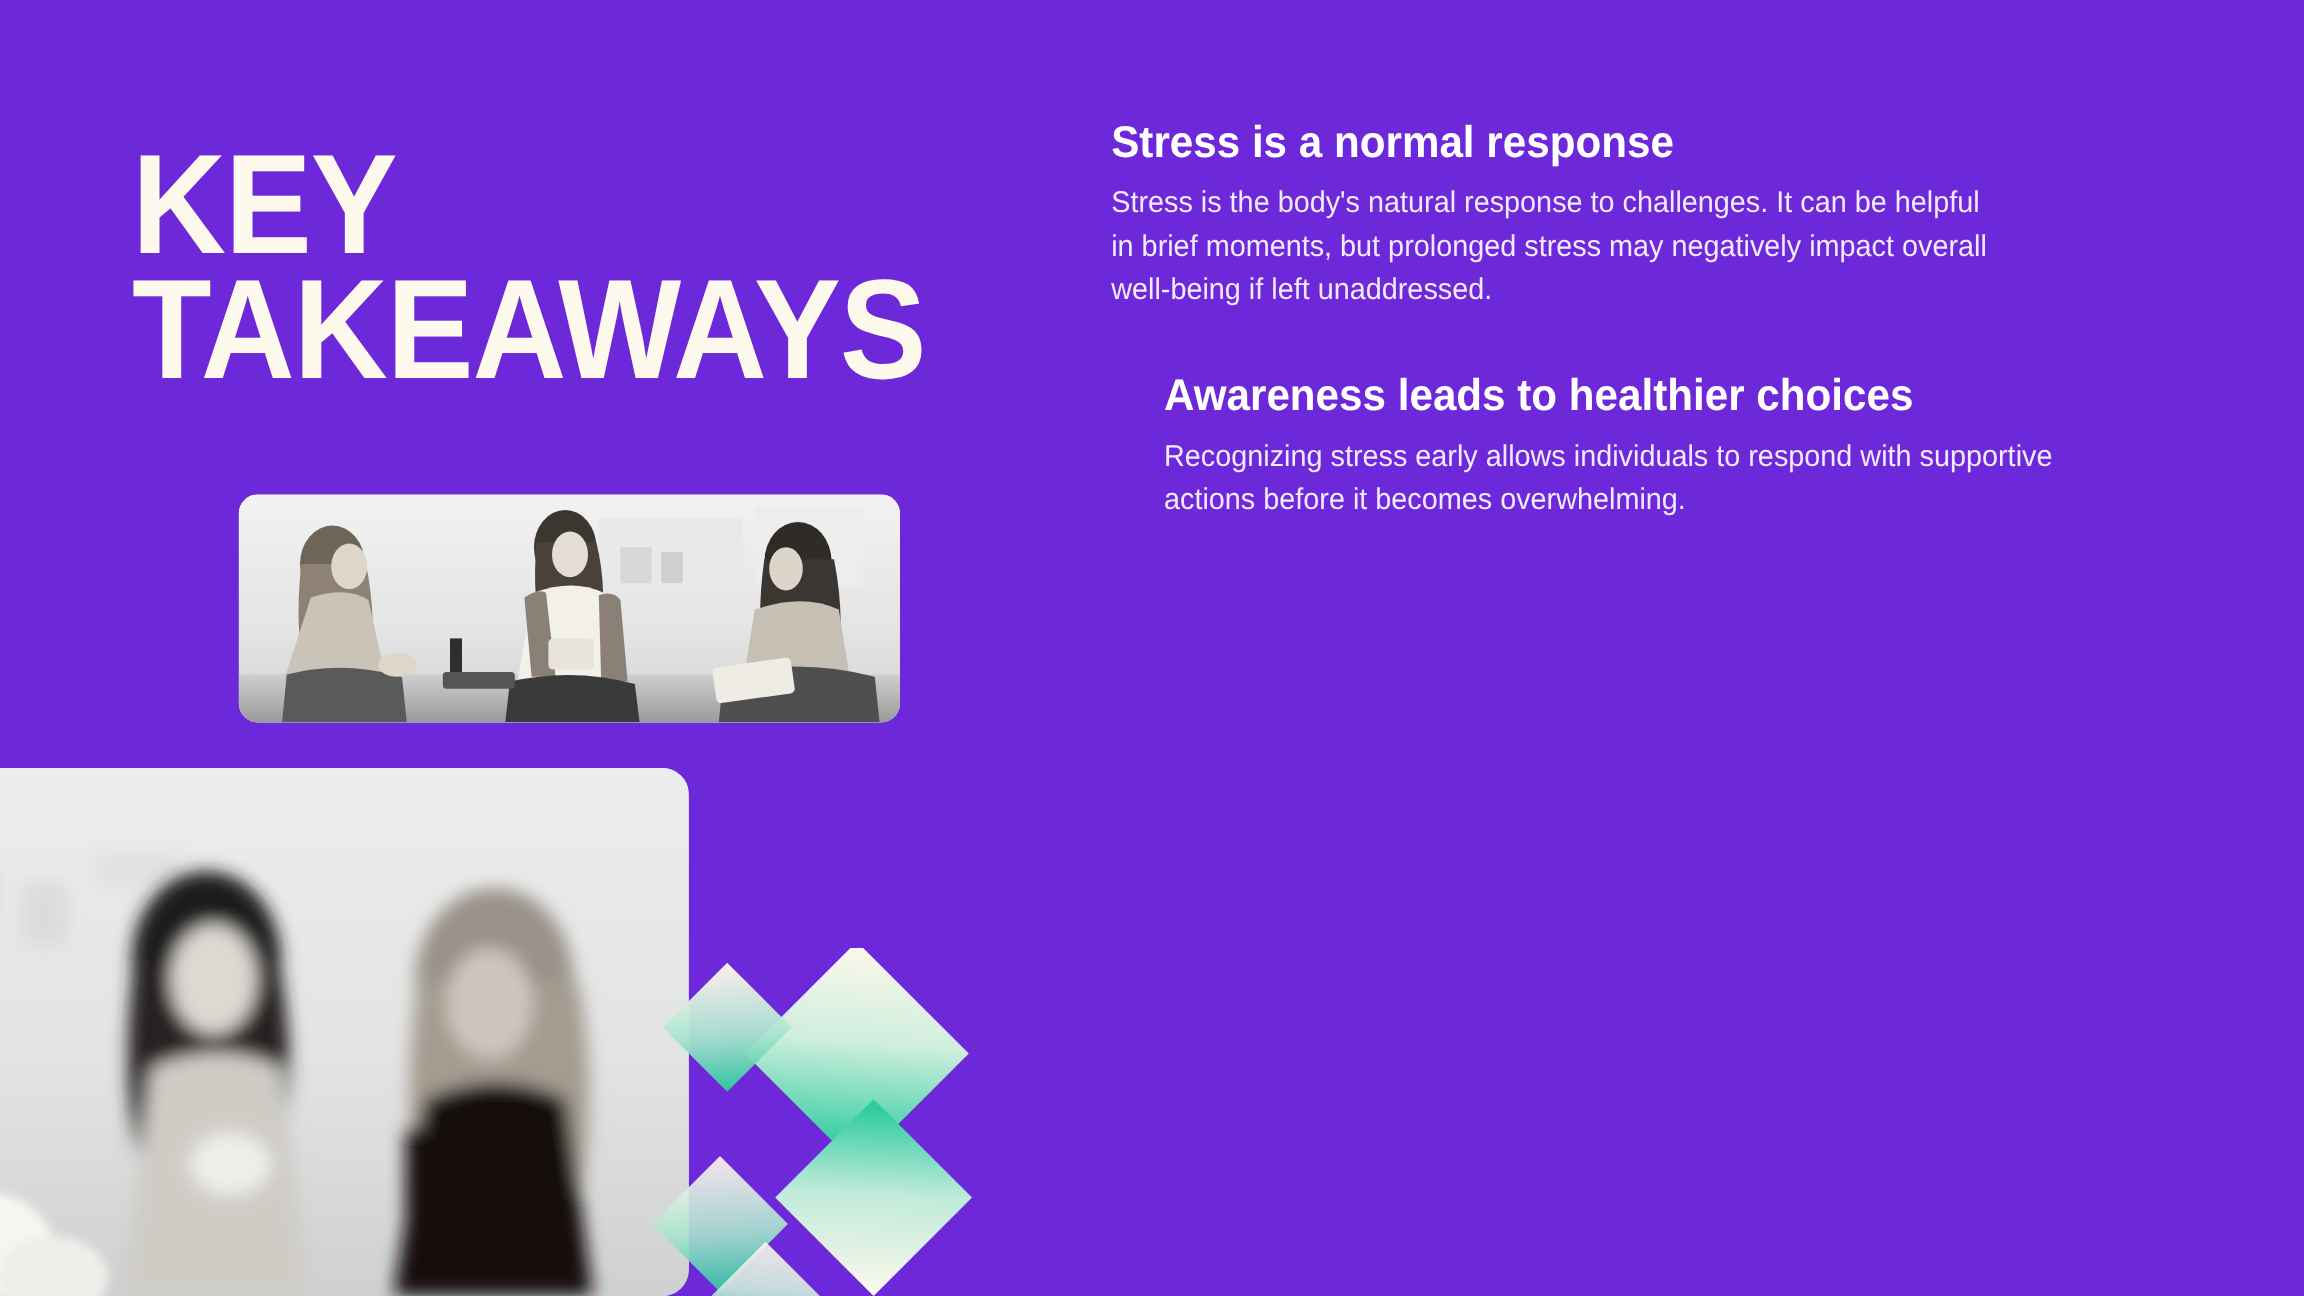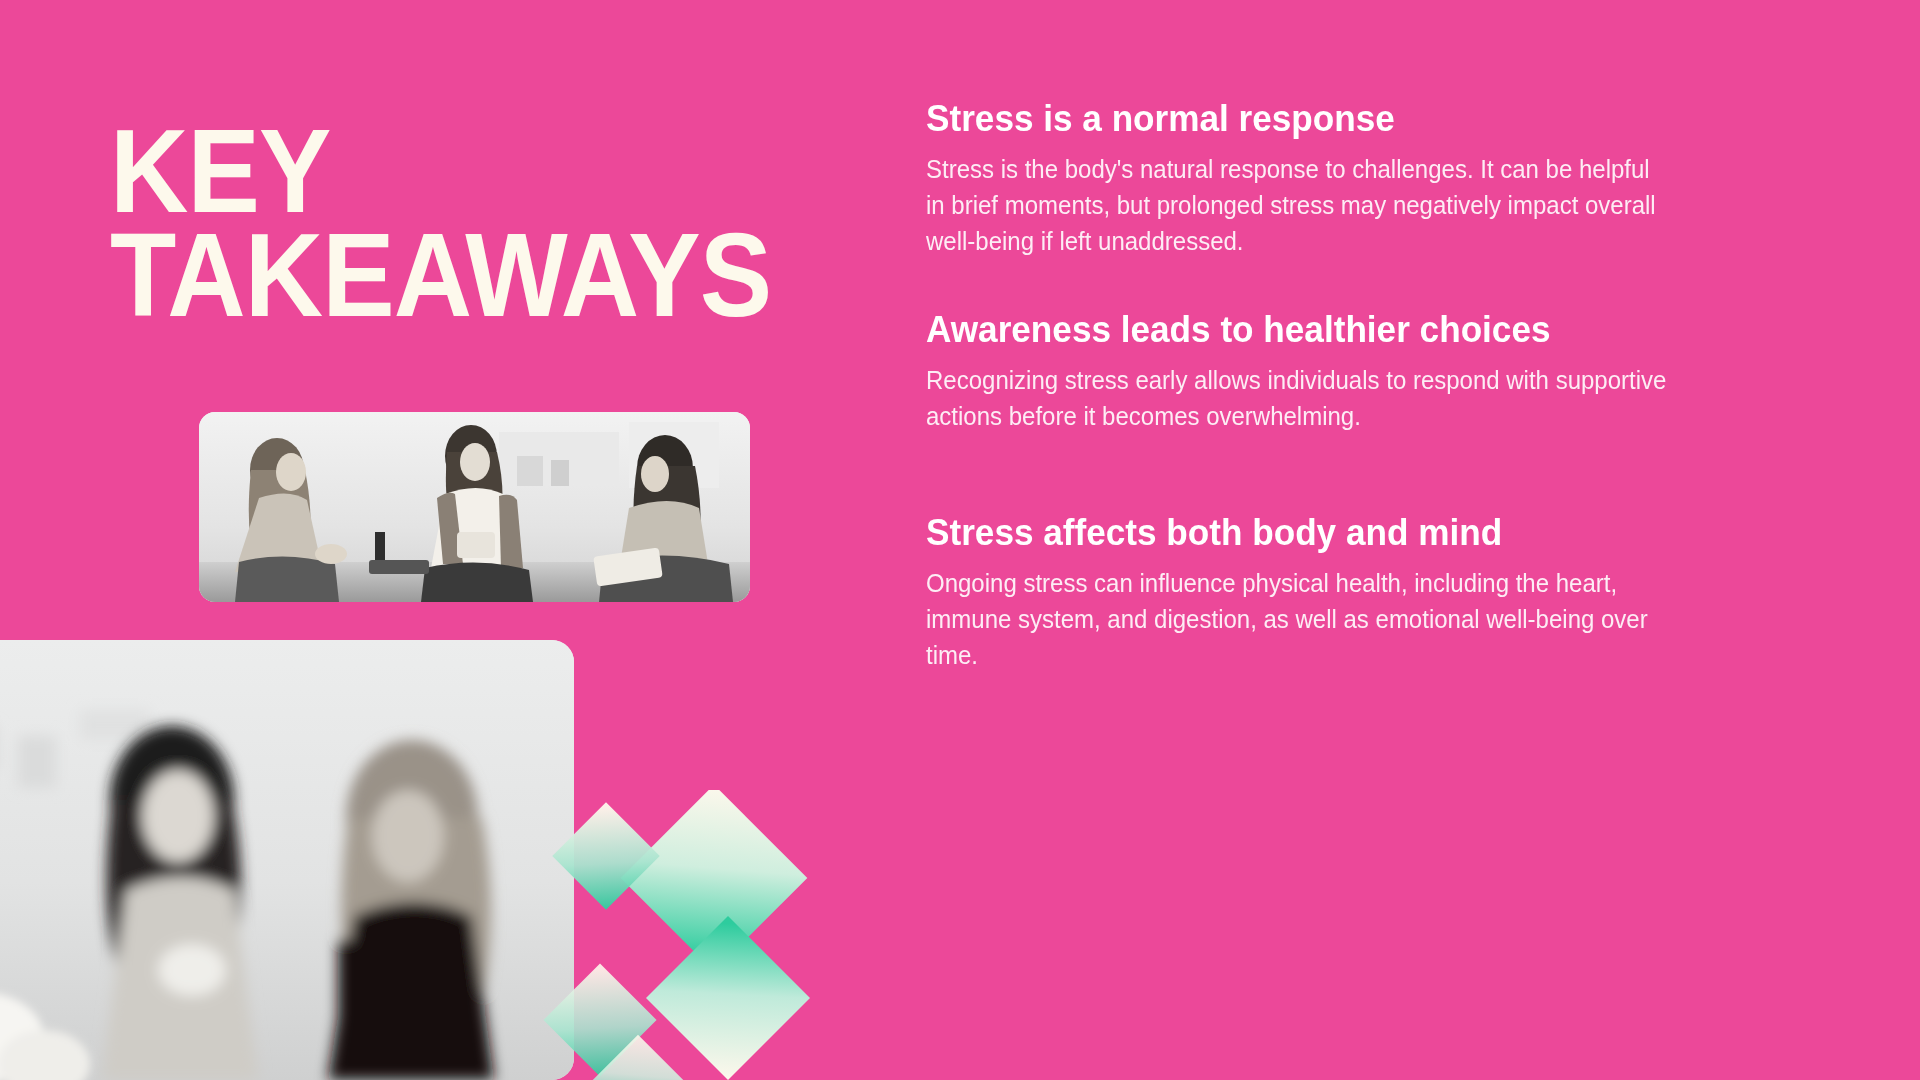--- a/index.html
+++ b/index.html
@@ -14,21 +14,21 @@
     background: #2ecc9e;
     font-family: "Liberation Sans", sans-serif;
     position: relative;
   }
 
   .slide {
     position: absolute;
     inset: 0;
     width: 1920px;
     height: 1080px;
-    background: #ec4899;
+    background: #6d28d9;
     overflow: hidden;
   }
 
   
 
   .left-col {
     position: absolute;
     left: 0;
     top: 0;
     width: 900px;
@@ -118,21 +118,21 @@
     font-family: "Liberation Sans Narrow", "Liberation Sans", sans-serif;
     font-weight: 400;
     font-size: 25px;
     line-height: 1.44;
     color: rgba(255,255,255,0.90);
     transform: scaleX(0.96);
     transform-origin: left center;
     max-width: 780px;
   }
 
-  .gap-lg { margin-bottom: 76px; }
+  .gap-lg { margin-bottom: 76px; margin-left: 44px; }
 </style>
 </head>
 <body>
 
 <div class="slide">
 
   <div class="left-col">
 
     <div class="title-block">
       <div class="title-line">KEY</div>
@@ -279,21 +279,17 @@
     <div class="kt-item">
       <div class="kt-heading">Stress is a normal response</div>
       <div class="kt-body">Stress is the body's natural response to challenges. It can be helpful in brief moments, but prolonged stress may negatively impact overall well-being if left unaddressed.</div>
     </div>
 
     <div class="kt-item gap-lg">
       <div class="kt-heading">Awareness leads to healthier choices</div>
       <div class="kt-body">Recognizing stress early allows individuals to respond with supportive actions before it becomes overwhelming.</div>
     </div>
 
-    <div class="kt-item gap-lg">
-      <div class="kt-heading">Stress affects both body and mind</div>
-      <div class="kt-body">Ongoing stress can influence physical health, including the heart, immune system, and digestion, as well as emotional well-being over time.</div>
-    </div>
 
 
   </div>
 
 </div>
 
 </body></html>

